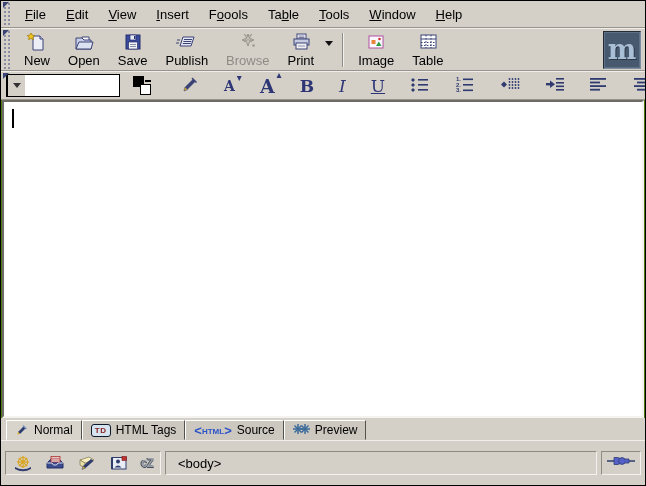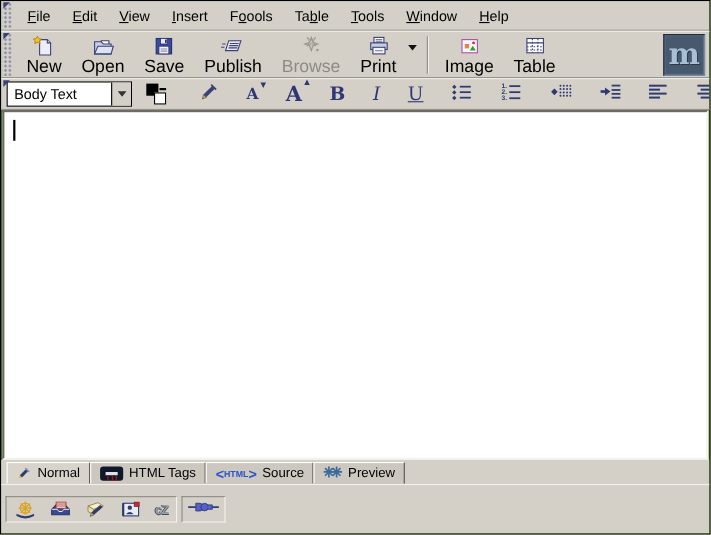--- a/index.html
+++ b/index.html
@@ -18,21 +18,21 @@
   .grippy {
     width:9px; align-self:stretch; margin:1px 4px 1px 1px; position:relative;
     background-image:radial-gradient(circle,#8C8CA4 38%,transparent 42%);
     background-size:4px 4px; background-position:1px 8px; cursor:pointer;
   }
   .grippy::before { content:""; position:absolute; top:0; left:1px;
     border-top:6px solid #3A4276; border-right:6px solid transparent; }
   .menuitem { padding:2px 10px; font-size:13px; color:#000; cursor:default; }
   .menuitem .key { text-decoration:underline; }
   .tbbtn { display:flex; flex-direction:column; align-items:center;
-           padding:2px 9px; font-size:16px; color:#000; cursor:default; line-height:15px; }
+           padding:2px 9px; font-size:13px; color:#000; cursor:default; line-height:15px; }
   .tbbtn .icn { height:22px; display:flex; align-items:center; }
   .tbbtn.disabled { color:#8E8B85; }
   .printwrap { display:flex; align-items:center;text-align:center; }
   .droparrow { width:0; height:0; border-left:4px solid transparent;
                border-right:4px solid transparent; border-top:5px solid #111;
                margin:0 4px 12px 2px; cursor:pointer; }
   .vsep { width:2px; height:34px; border-left:1px solid #8E8A84;
           border-right:1px solid #F2F0EC; margin:0 5px; }
   .spacer { flex:1; }
   .throbber {
@@ -66,21 +66,21 @@
   .editor { flex:1; background:#fff; margin:0 1px;
             border:2px solid; border-color:#6E6A66 #F5F3F0 #F5F3F0 #6E6A66; position:relative; }
   .caret { position:absolute; left:8px; top:7px; width:2px; height:19px; background:#000; }
   
   .tabrow { height:22px; flex:none; display:flex; align-items:stretch;
             padding:2px 0 0 5px; background:#D4D0C8; }
   .tab { display:flex; align-items:center; gap:5px; padding:0 8px; font-size:12px;
          background:#CCC8C0; border:1px solid; border-color:#FFF #55524E transparent #FFF;
          cursor:pointer; }
   .tab.active { background:#D8D4CC;text-align:right; }
-  .tdbadge { display:inline-block; min-width:20px; height:13px; border:5px solid #0f172a;
+  .tdbadge { display:inline-block; min-width:20px; height:13px; border:1px solid #0f172a;
              border-radius:3px; background:#D6E4F0; color:#8B2020; font-size:8px;
              font-weight:bold; text-align:center; line-height:12px; letter-spacing:.5px; }
   .srcglyph { color:#2B52C8; font-size:13px; font-weight:bold; }
   .srcglyph .sm { font-size:8px; letter-spacing:0; position:relative; top:-1px; }
   
   .statusbar { height:45px; flex:none; display:flex; align-items:center; gap:4px;
                padding:2px 4px; border-top:1px solid #F2F0EC; background:#D4D0C8; }
   .panel { height:24px; border:1px solid; border-color:#8E8A84 #F4F2EE #F4F2EE #8E8A84;
            display:flex; align-items:center; }
   .comp { padding:0 7px; gap:12px; }
@@ -223,21 +223,20 @@
     <div class="spacer"></div>
     <div class="throbber">
       <span>m</span>
     </div>
   </div>
 
   <div class="bar formatbar">
     <div class="grippy"></div>
 
     <div class="combo">
-      <span class="val">Body Text</span>
       <span class="btn"></span>
     </div>
 
     <div class="fmtgrp">
       <div class="fmtbtn colorwell">
         <span class="fg"></span>
         <span class="tick"></span>
         <span class="bgw"></span>
       </div>
 
@@ -444,20 +443,23 @@
             <rect x="3" y="2.5" width="14" height="11.5" fill="#E8ECF4" stroke="#2E3C6E"></rect>
             <rect x="13" y="1.5" width="4.5" height="4" fill="#C23030" stroke="#701818" stroke-width=".6"></rect>
             <circle cx="9" cy="6.5" r="2" fill="#2E3C6E"></circle>
             <path d="M5.5 12.5 Q9 8.5 12.5 12.5 Z" fill="#2E3C6E"></path>
             <line x1="3" y1="2.5" x2="3" y2="14" stroke="#2E3C6E" stroke-width="2"></line>
           </svg>
       </span>
       <span class="cz">cZ</span>
     </div>
 
+    <div class="panel bodypath">
+      <span>&lt;body&gt;</span>
+    </div>
 
     <div class="panel plugpanel">
       <span>
         <svg width="28" height="14">
             <line x1="0" y1="7" x2="7" y2="7" stroke="#2E3C6E" stroke-width="1.5"></line>
             <path d="M7 3.5 h4 l3 1.5 v4 l-3 1.5 h-4 Z" fill="#5560C8" stroke="#2E3C6E" stroke-width=".8"></path>
             <circle cx="15" cy="7" r="3.4" fill="#5560C8" stroke="#2E3C6E" stroke-width=".8"></circle>
             <path d="M18 5 h4 v4 h-4" fill="#5560C8" stroke="#2E3C6E" stroke-width=".8"></path>
             <line x1="22" y1="7" x2="28" y2="7" stroke="#2E3C6E" stroke-width="1.5"></line>
           </svg>

